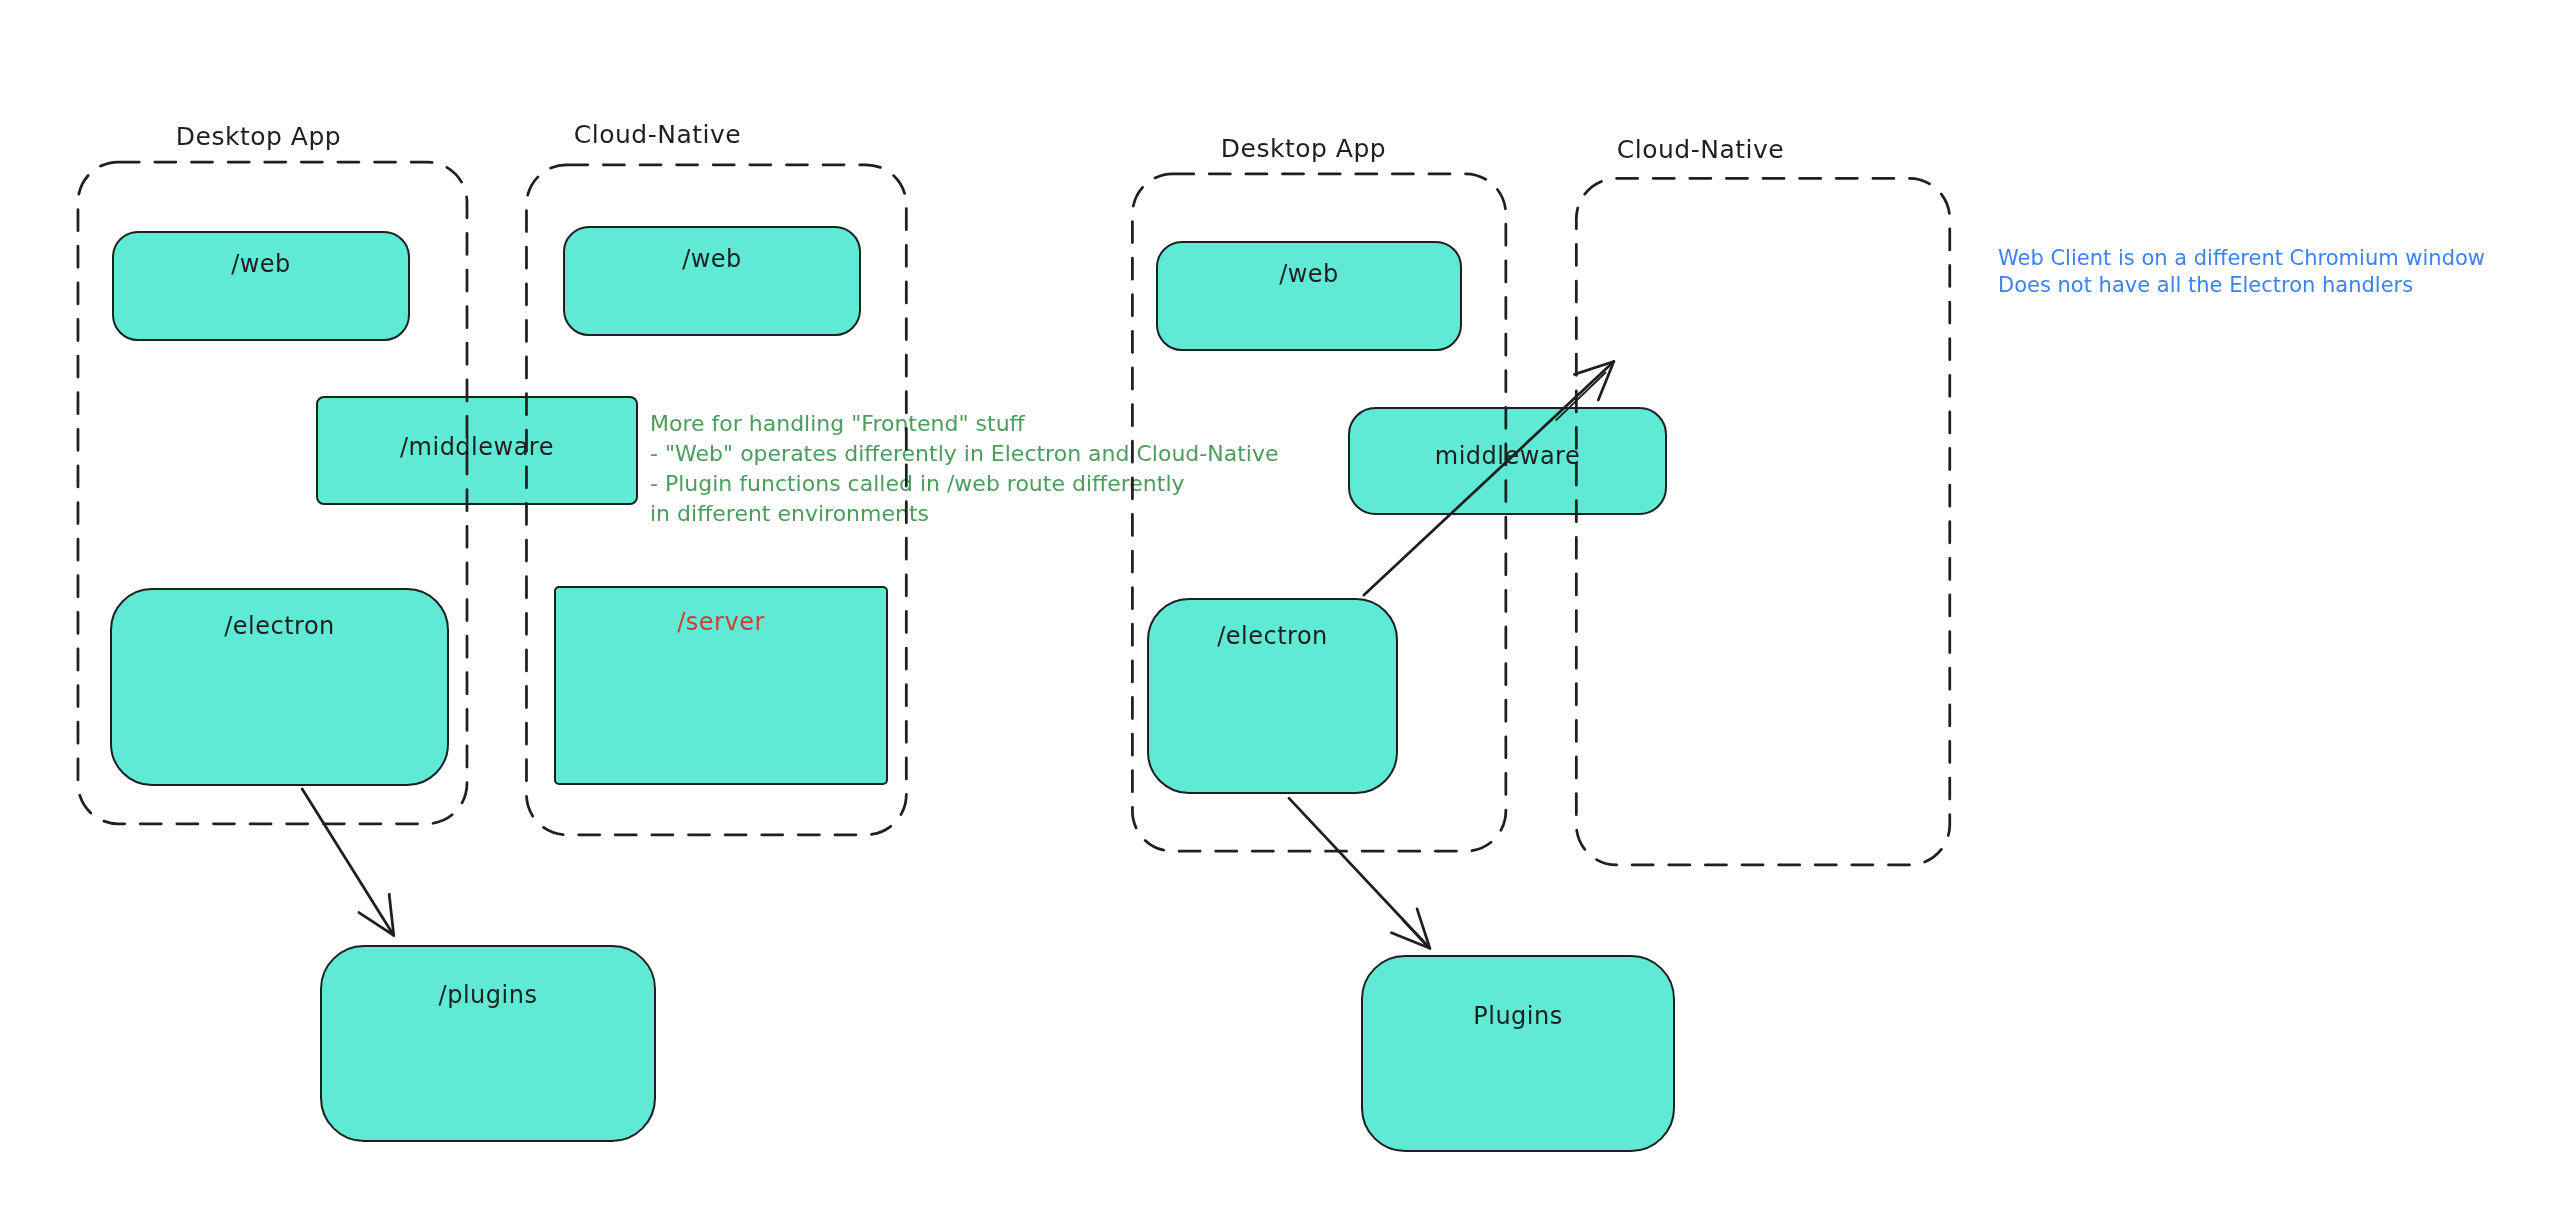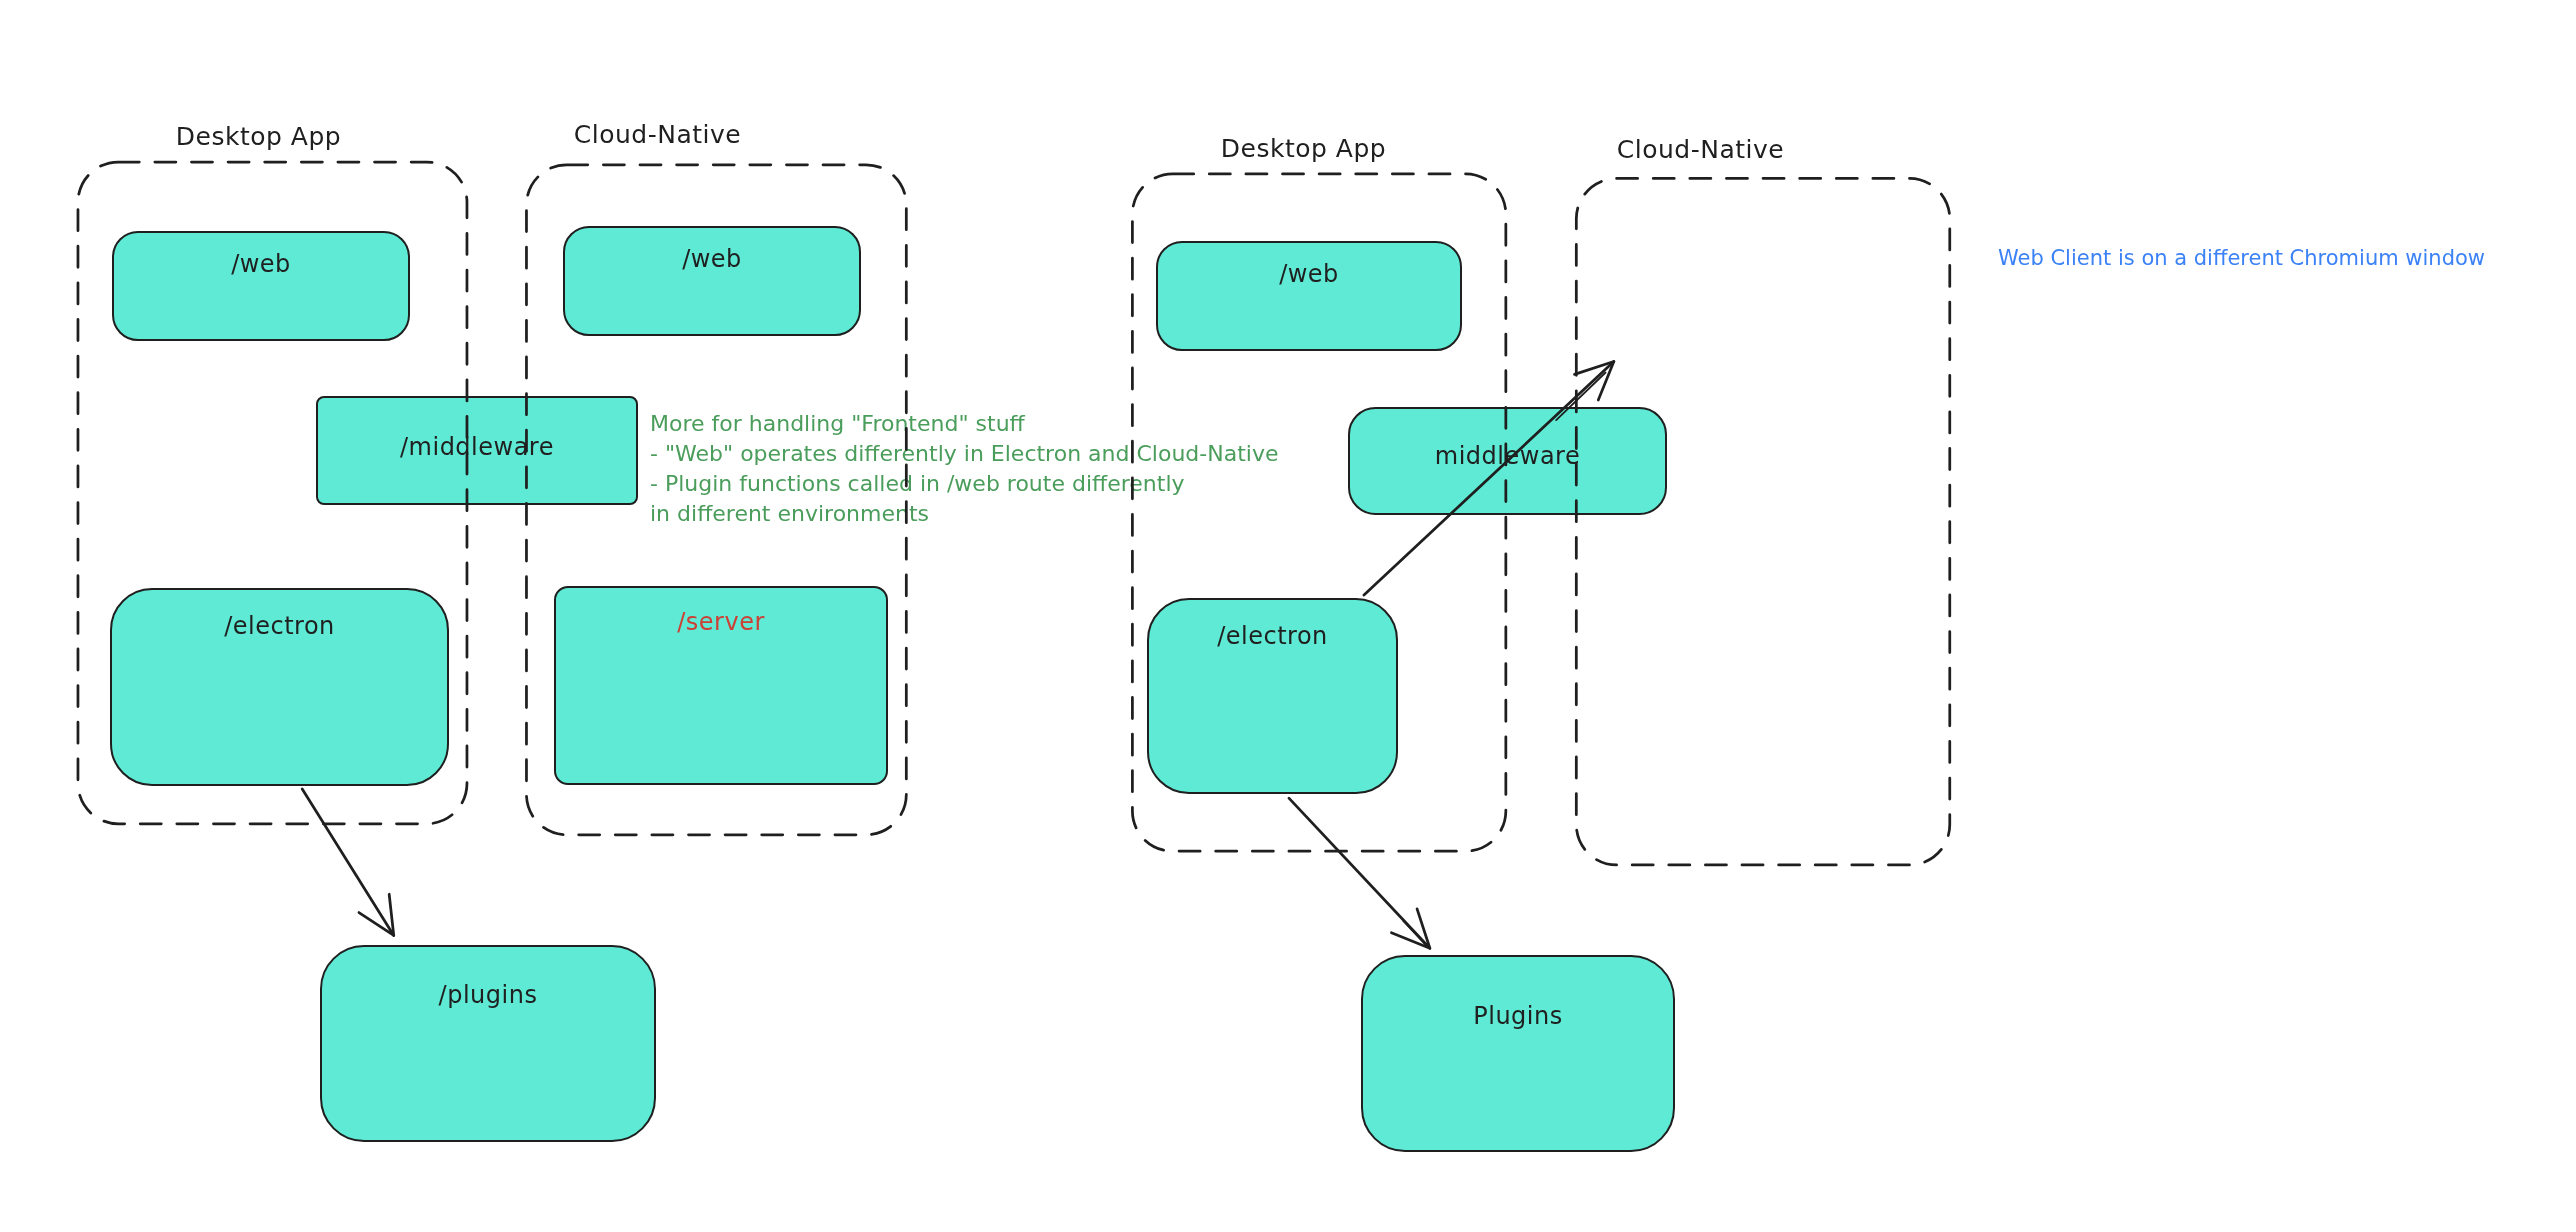--- a/index.html
+++ b/index.html
@@ -69,21 +69,21 @@
   </div>
 
   <div class="node" style="left:316px;top:396px;width:322px;height:109px;border-radius:8px;padding-top:35px;">
     <span class="lbl">/middleware</span>
   </div>
 
   <div class="node" style="left:110px;top:588px;width:339px;height:198px;border-radius:42px;padding-top:22px;">
     <span class="lbl">/electron</span>
   </div>
 
-  <div class="node" style="left:554px;top:586px;width:334px;height:199px;border-radius:14px;padding-top:20px;color:#cc4036;">
+  <div class="node" style="left:554px;top:586px;width:334px;height:199px;border-radius:5px;padding-top:20px;color:#cc4036;">
     <span class="lbl">/server</span>
   </div>
 
   <div class="node" style="left:320px;top:945px;width:336px;height:197px;border-radius:44px;padding-top:34px;">
     <span class="lbl">/plugins</span>
   </div>
 
   <div class="note note-green" style="left:650px;top:409px;color:#4a9d5b;">
     <span class="line">More for handling "Frontend" stuff</span>
     <span class="line">- "Web" operates differently in Electron and Cloud-Native</span>
@@ -107,20 +107,21 @@
     <span class="lbl">/electron</span>
   </div>
 
 
   <div class="node" style="left:1361px;top:955px;width:314px;height:197px;border-radius:44px;padding-top:45px;">
     <span class="lbl">Plugins</span>
   </div>
 
   <div class="note note-red" style="left:1998px;top:245px;color:#3b82f6;">
     <span class="line">Web Client is on a different Chromium window</span>
+    <span class="line">Does not have all the Electron handlers</span>
   </div>
 
   <svg class="overlay" width="2576" height="1232" viewBox="0 0 2814 1346">
     <g fill="none" stroke="#1f1f1f" stroke-width="3" stroke-linecap="round">
 
       <rect x="85" y="177" width="425" height="723" rx="44" stroke-dasharray="23 17"></rect>
       <rect x="575" y="180" width="415" height="732" rx="44" stroke-dasharray="23 17"></rect>
       <rect x="1237" y="190" width="408" height="740" rx="44" stroke-dasharray="23 17"></rect>
       <rect x="1722" y="195" width="408" height="750" rx="44" stroke-dasharray="23 17"></rect>
 

